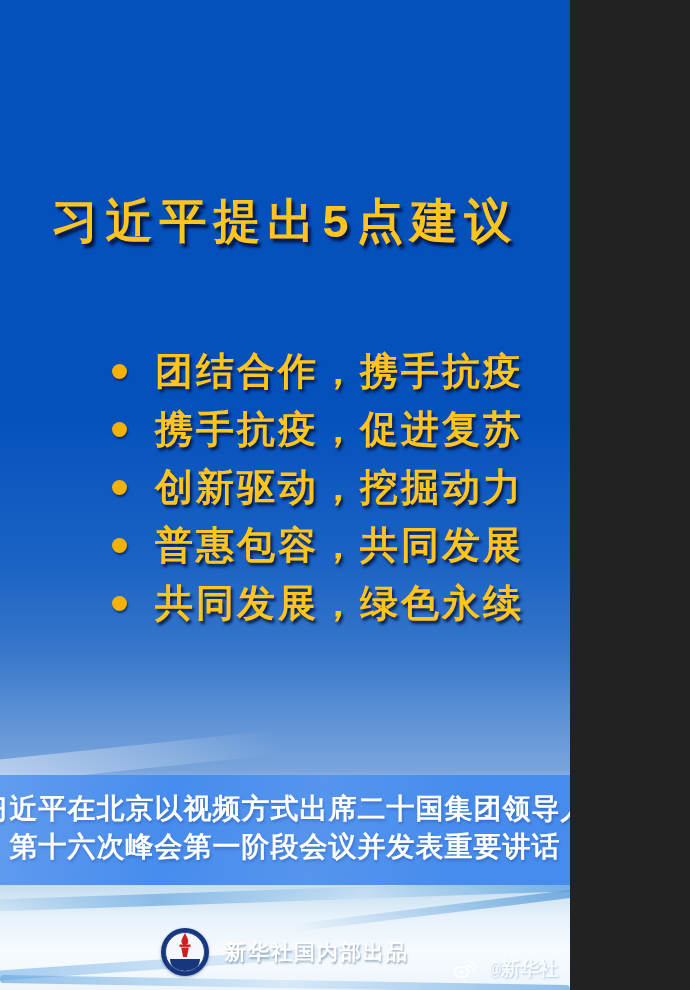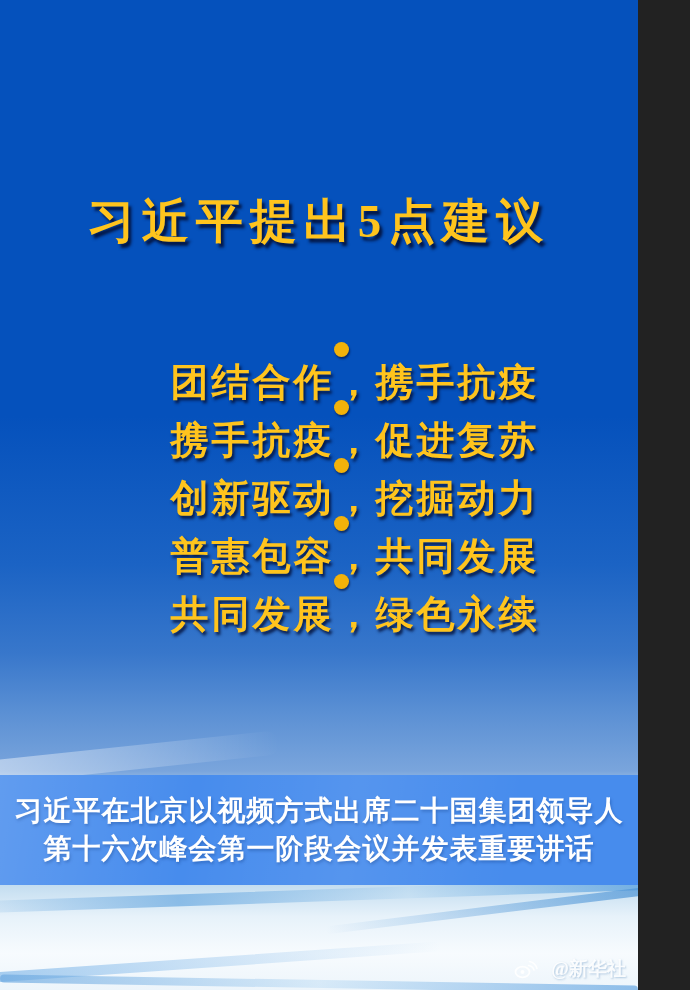--- a/index.html
+++ b/index.html
@@ -1,20 +1,20 @@
 <!DOCTYPE html>
 <html><head>
 <meta charset="utf-8">
 <style>
   html,body{margin:0;padding:0;background:#222;}
   .poster{
     position:relative;
-    width:638px;height:990px;
+    width:570px;height:990px;
     overflow:hidden;
-    font-family:Liberation Serif, serif;
+    font-family:Liberation Mono, monospace;
     background:linear-gradient(180deg,
       #0551bc 0%, #0551bc 42%,
       #1b63c4 57%, #3877cb 66%,
       #5b90d4 72%, #7aa5dc 77.9%,
       #83acdf 78.2%);
   }
 
   
   .streak-above{
     position:absolute;top:748px;left:-60px;width:340px;height:24px;
@@ -33,21 +33,20 @@
     text-shadow:3px 4px 3px rgba(3,15,55,.9);
   }
 
   
   .bullets{
     position:absolute;top:342px;left:112px;right:40px;
   }
   .bullet-row{
     display:flex;align-items:center;
     height:58px;
-    flex-direction:column;
   }
   .bullet-dot{
     width:15px;height:15px;border-radius:50%;
     background:#f2b20a;
     box-shadow:1px 2px 2px rgba(3,15,55,.6);
     margin-right:28px;flex:0 0 auto;
   }
   .bullet-text{
     font-size:38px;font-weight:bold;
     letter-spacing:3px;
@@ -167,20 +166,33 @@
     <div class="banner-line">第十六次峰会第一阶段会议并发表重要讲话</div>
   </div>
 
   <div class="bottom">
     <div class="wave w1"></div>
     <div class="wave w2"></div>
     <div class="wave w3"></div>
     <div class="wave w4"></div>
   </div>
 
+  <div class="footer">
+    <span class="emblem">
+      <span class="emblem-inner">
+        <span class="emblem-band"></span>
+      </span>
+      <svg width="26" height="30" viewBox="0 0 24 30" aria-hidden="true">
+        <path d="M12 1 C9.5 6 7.5 8.5 9 11.5 C10 13.6 14 13.6 15 11 C16 8.5 14 5 12 1 Z" fill="#cc2020"></path>
+        <rect x="6.5" y="12.5" width="11" height="2.4" fill="#cc2020"></rect>
+        <path d="M8.2 15.5 L15.8 15.5 L14 25 L10 25 Z" fill="#cc2020"></path>
+      </svg>
+    </span>
+    <span class="producer">新华社国内部出品</span>
+  </div>
 
   <div class="watermark">
     <svg width="24" height="20" viewBox="0 0 24 20" aria-hidden="true">
       <ellipse cx="8.5" cy="13" rx="7" ry="5.4" fill="none" stroke="rgba(255,255,255,.9)" stroke-width="1.8"></ellipse>
       <circle cx="8.5" cy="13" r="2" fill="rgba(255,255,255,.9)"></circle>
       <path d="M14.5 6.5 A6.5 6.5 0 0 1 20 11" fill="none" stroke="rgba(255,255,255,.9)" stroke-width="1.6" stroke-linecap="round"></path>
       <path d="M15.5 2.5 A10 10 0 0 1 23 9.5" fill="none" stroke="rgba(255,255,255,.9)" stroke-width="1.6" stroke-linecap="round"></path>
     </svg>
     <span>@新华社</span>
   </div>

